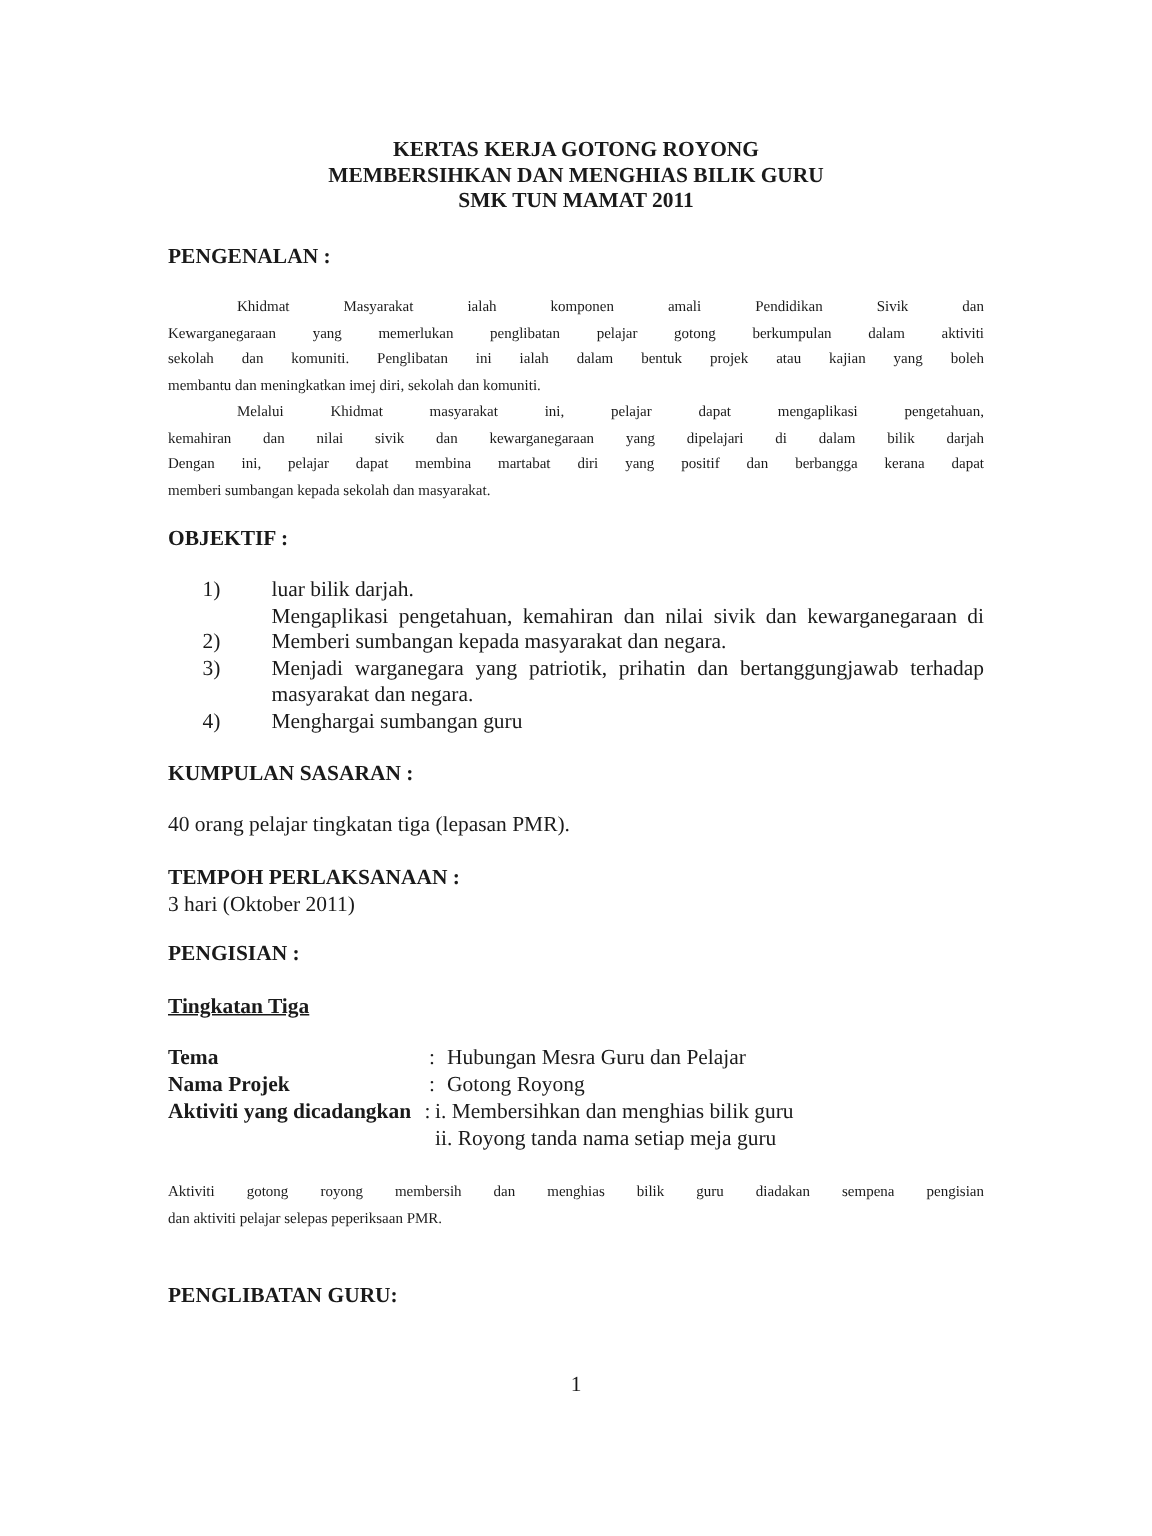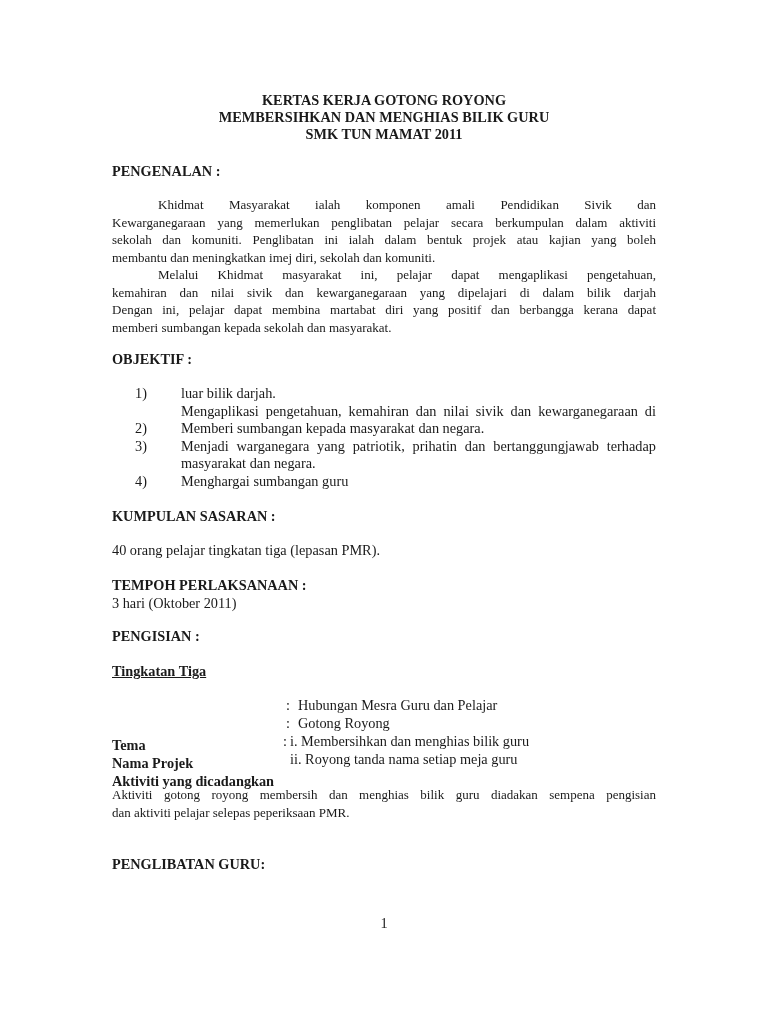--- a/index.html
+++ b/index.html
@@ -2,50 +2,50 @@
 <html><head>
 <meta charset="utf-8">
 <style>
   html, body { margin: 0; padding: 0; background: #ffffff; }
   body { width: 768px; height: 1024px; position: relative; overflow: hidden;
          font-family: "Liberation Serif", "DejaVu Serif", serif; color: #1a1a1a; }
   .page { position: absolute; left: 0; top: 0; width: 768px; height: 1024px; background: #fff; }
   .t { position: absolute; font-size: 14.3px; line-height: 17px; white-space: nowrap; }
   .title { left: 0; width: 768px; text-align: center; font-weight: bold; font-size: 14.3px; }
   .h { left: 112px; font-weight: bold; }
-  .para { position: absolute; left: 112px; width: 544px; font-size: 13px; line-height: 17.5px; text-align: justify; }
+  .para { position: absolute; left: 112px; width: 544px; font-size: 10px; line-height: 17.5px; text-align: justify; }
   .para .ln { display: block; text-align: justify; text-align-last: justify; white-space: normal; }
   .para .ln.last { text-align-last: left; }
   .para .ln.indent { text-indent: 46px; }
   .obj { position: absolute; left: 112px; width: 544px; font-size: 14.3px; line-height: 17.5px; }
   .obj .item { position: relative; padding-left: 69px; }
   .obj .num { position: absolute; left: 23px; top: 0; }
   .obj .txt .ln { display: block; text-align: justify; text-align-last: justify; }
   .obj .txt .ln.last { text-align-last: left; }
   .body { left: 112px; }
   .under { text-decoration: underline; font-weight: bold; }
   .row { position: absolute; left: 112px; font-size: 14.3px; line-height: 17.5px; white-space: nowrap; }
-  .row .lbl { position: absolute; left: 0; font-weight: bold; margin-top: 40px; }
+  .row .lbl { position: absolute; left: 0; font-weight: bold; }
   .row .colon { position: absolute; left: 174px; }
   .row .val { position: absolute; left: 186px; }
   .pagenum { position: absolute; left: 0; width: 768px; text-align: center; font-size: 14.3px; }
 </style>
 </head>
 <body>
 
 <div class="page">
 
   <div class="t title" style="top:92px">KERTAS KERJA GOTONG ROYONG</div>
   <div class="t title" style="top:109px">MEMBERSIHKAN DAN MENGHIAS BILIK GURU</div>
   <div class="t title" style="top:126px">SMK TUN MAMAT 2011</div>
 
   <div class="t h" style="top:163px">PENGENALAN :</div>
   <div class="para" style="top:196px">
     <span class="ln indent">Khidmat Masyarakat ialah komponen amali Pendidikan Sivik dan</span>
-    <span class="ln">Kewarganegaraan yang memerlukan penglibatan pelajar secara berkumpulan dalam aktiviti</span>
+    <span class="ln">Kewarganegaraan yang memerlukan penglibatan pelajar gotong berkumpulan dalam aktiviti</span>
     <span class="ln">sekolah dan komuniti. Penglibatan ini ialah dalam bentuk projek atau kajian yang boleh</span>
     <span class="ln last">membantu dan meningkatkan imej diri, sekolah dan komuniti.</span>
   </div>
   <div class="para" style="top:266px">
     <span class="ln indent">Melalui Khidmat masyarakat ini, pelajar dapat mengaplikasi pengetahuan,</span>
     <span class="ln">kemahiran dan nilai sivik dan kewarganegaraan yang dipelajari di dalam bilik darjah</span>
     <span class="ln">Dengan ini, pelajar dapat membina martabat diri yang positif dan berbangga kerana dapat</span>
     <span class="ln last">memberi sumbangan kepada sekolah dan masyarakat.</span>
   </div>
 

